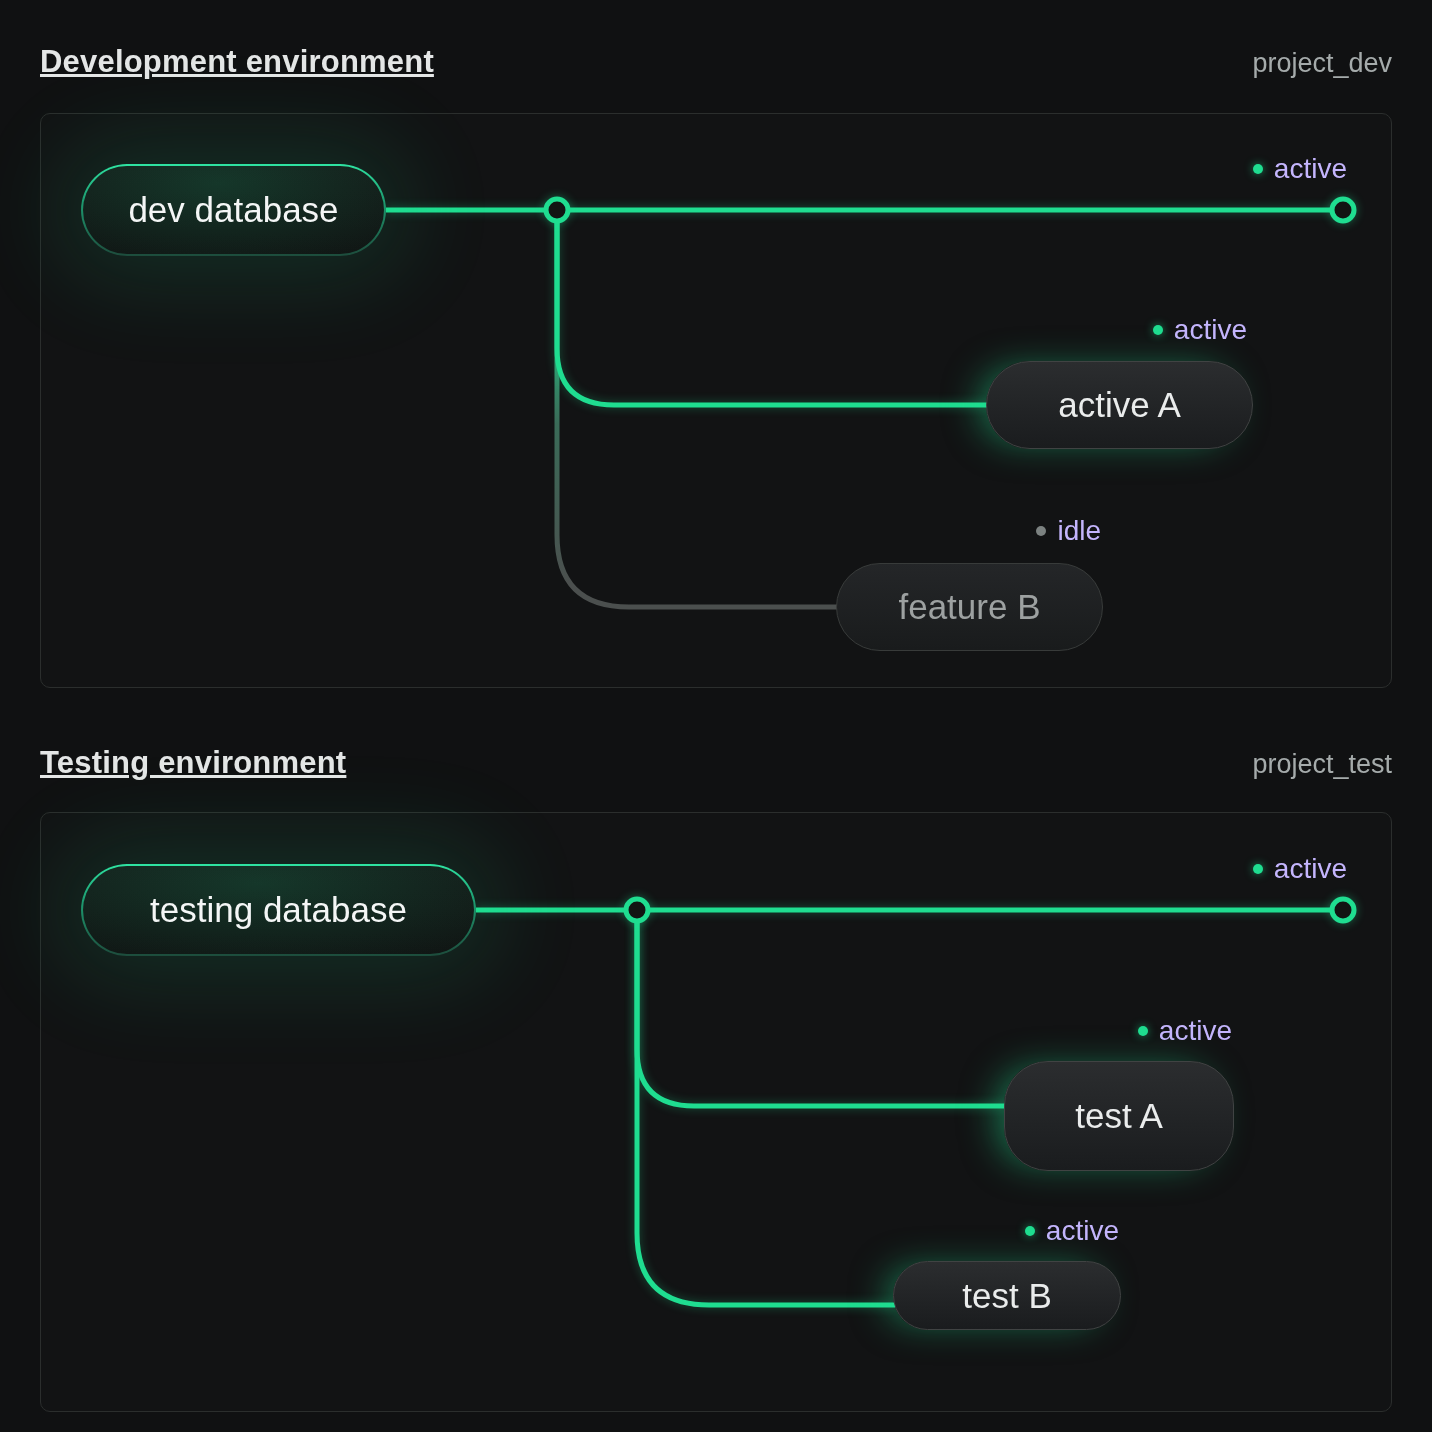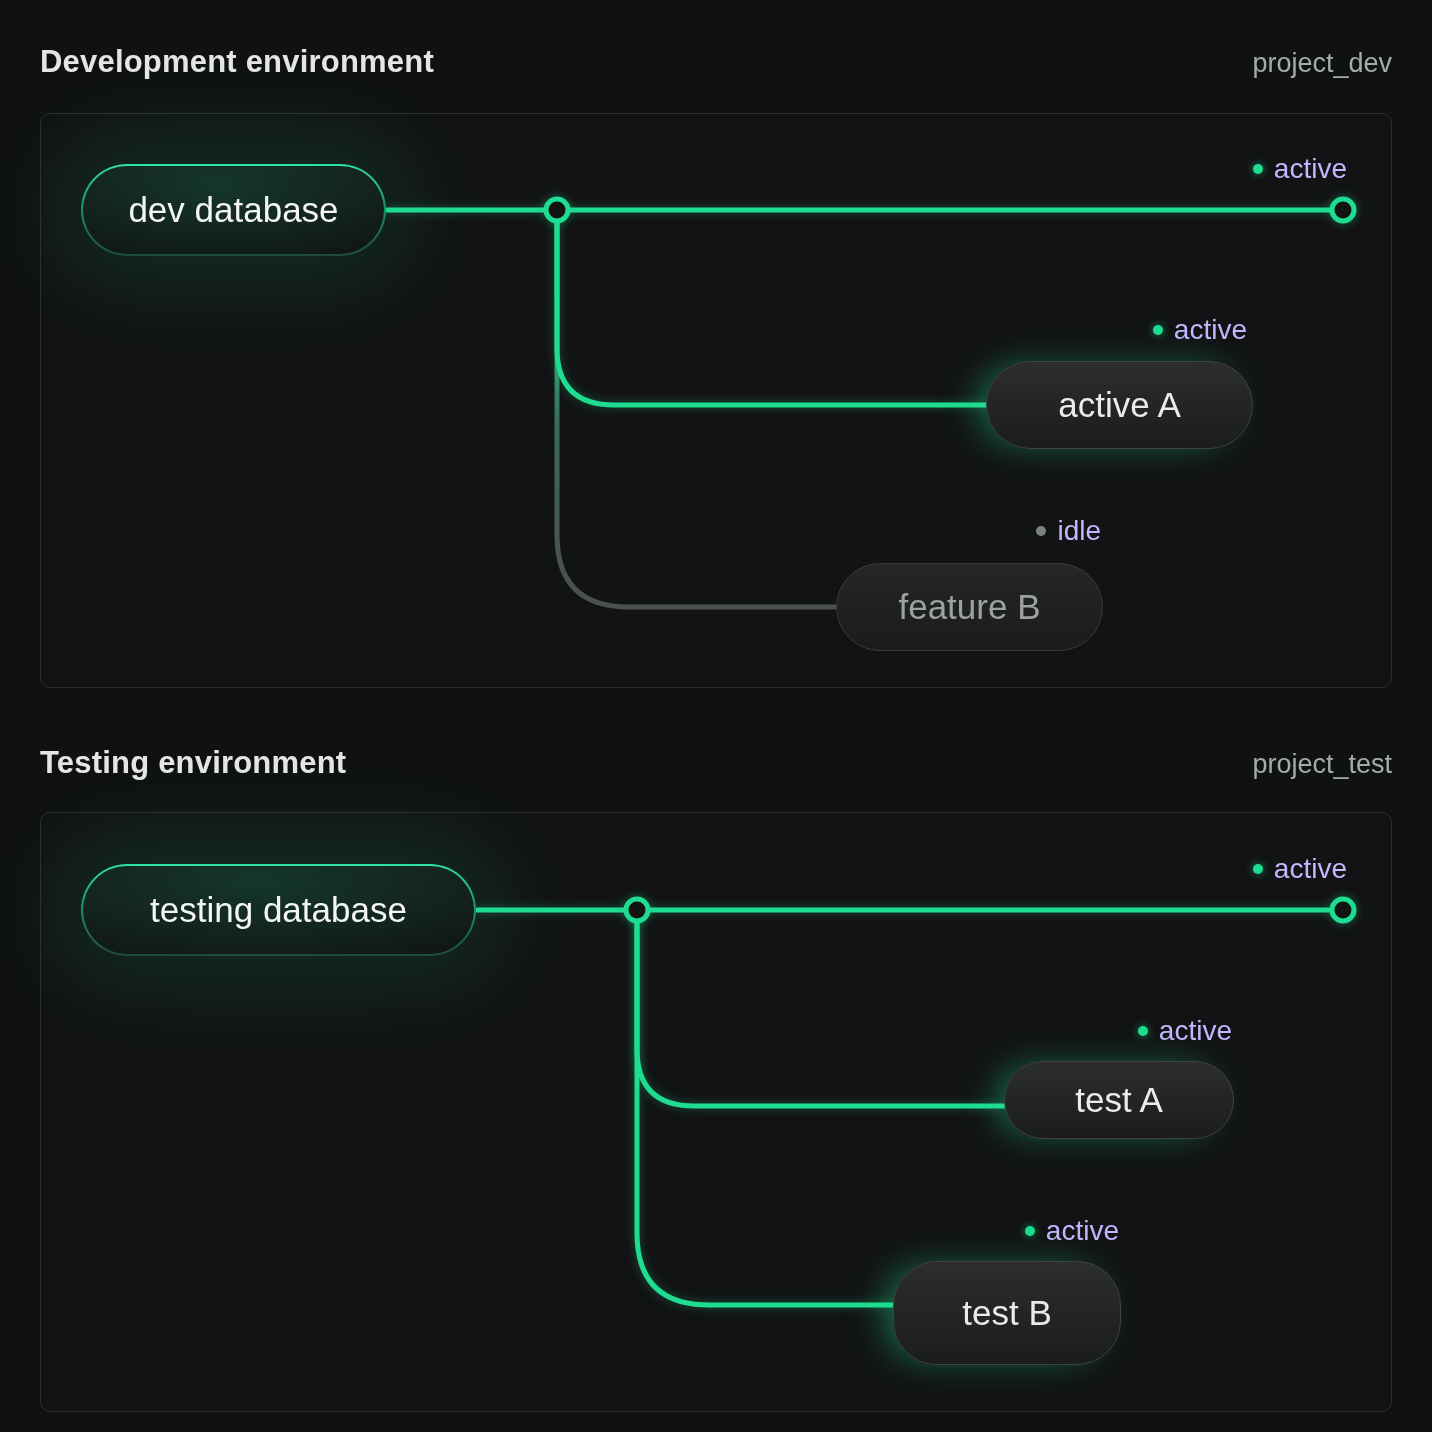--- a/index.html
+++ b/index.html
@@ -7,21 +7,21 @@
     width:1432px;height:1432px;overflow:hidden;position:relative;
     font-family:"Liberation Sans","DejaVu Sans",sans-serif;
     -webkit-font-smoothing:antialiased;
   }
   .title-row{
     margin:0 40px;display:flex;justify-content:space-between;align-items:baseline;
   }
   .title-row.first{padding-top:44px;margin-bottom:32px;}
   .title-row.second{margin-top:57px;margin-bottom:30px;}
   .env-title{
-    font-size:31px;font-weight:700;color:#e4e6e6;letter-spacing:.2px;line-height:36px;
+    font-size:31px;font-weight:700;color:#e4e6e6;letter-spacing:.2px;line-height:36px;text-decoration:underline;
   }
   .project-label{
     font-size:27px;font-weight:400;color:#a5abab;line-height:36px;margin-left:20px;
   }
   .panel{
     position:relative;margin:0 40px;width:1352px;border-radius:10px;
     border:1.5px solid #2b2e2d;background:#121314;box-sizing:border-box;
   }
   .panel.dev{height:575px;}
   .panel.test{height:600px;}
@@ -132,24 +132,24 @@
 
   <div class="status" style="top:41px;right:44px;">
     <span class="dot dot--green"></span>
     <span>active</span>
   </div>
 
   <div class="status" style="top:203px;right:159px;">
     <span class="dot dot--green"></span>
     <span>active</span>
   </div>
-  <div class="pill branch-pill glow-left" style="left:963px;top:248px;width:230px;height:78px;">
+  <div class="pill branch-pill glow-left" style="left:963px;top:248px;width:230px;height:110px;">
     <span>test A</span>
   </div>
 
   <div class="status" style="top:403px;right:272px;">
     <span class="dot dot--green"></span>
     <span>active</span>
   </div>
-  <div class="pill branch-pill glow-left" style="left:852px;top:448px;width:228px;height:104px;">
+  <div class="pill branch-pill glow-left" style="left:852px;top:448px;width:228px;height:69px;">
     <span>test B</span>
   </div>
 </div>
 
 </body></html>

